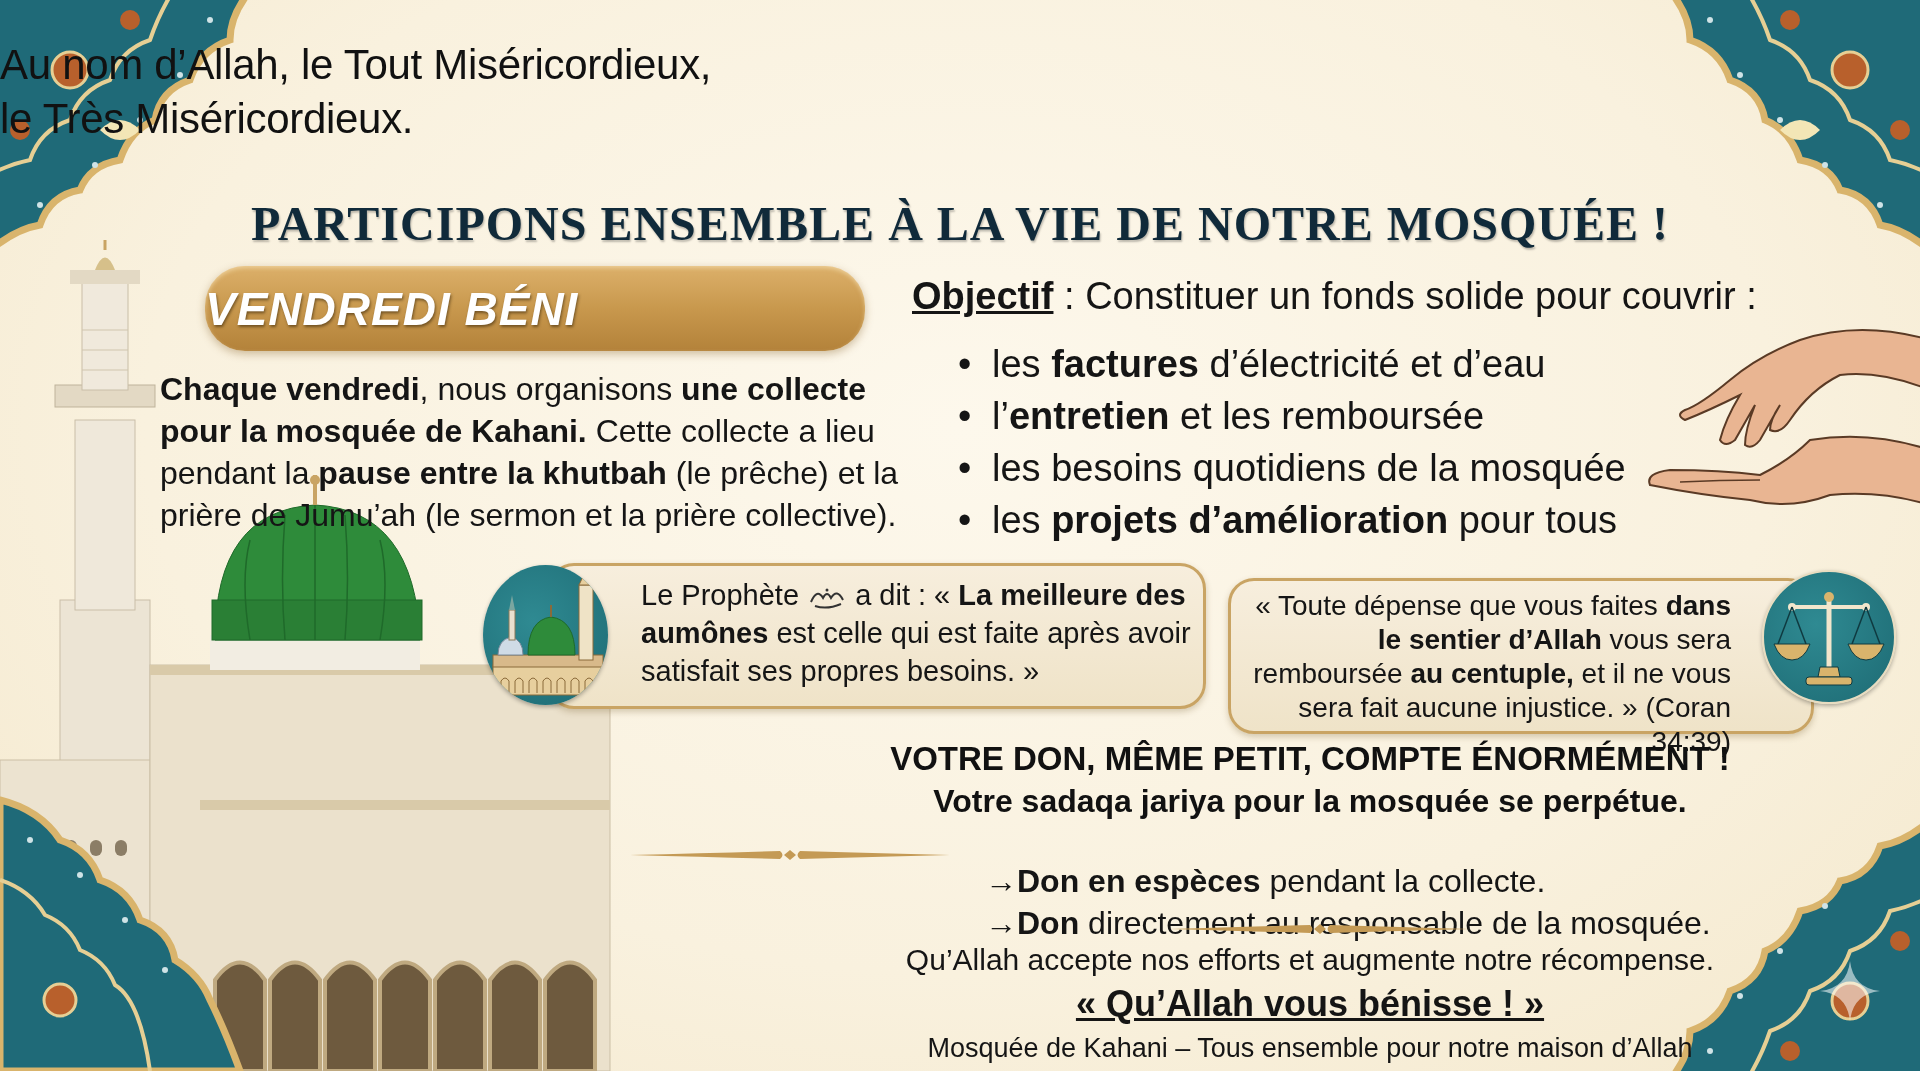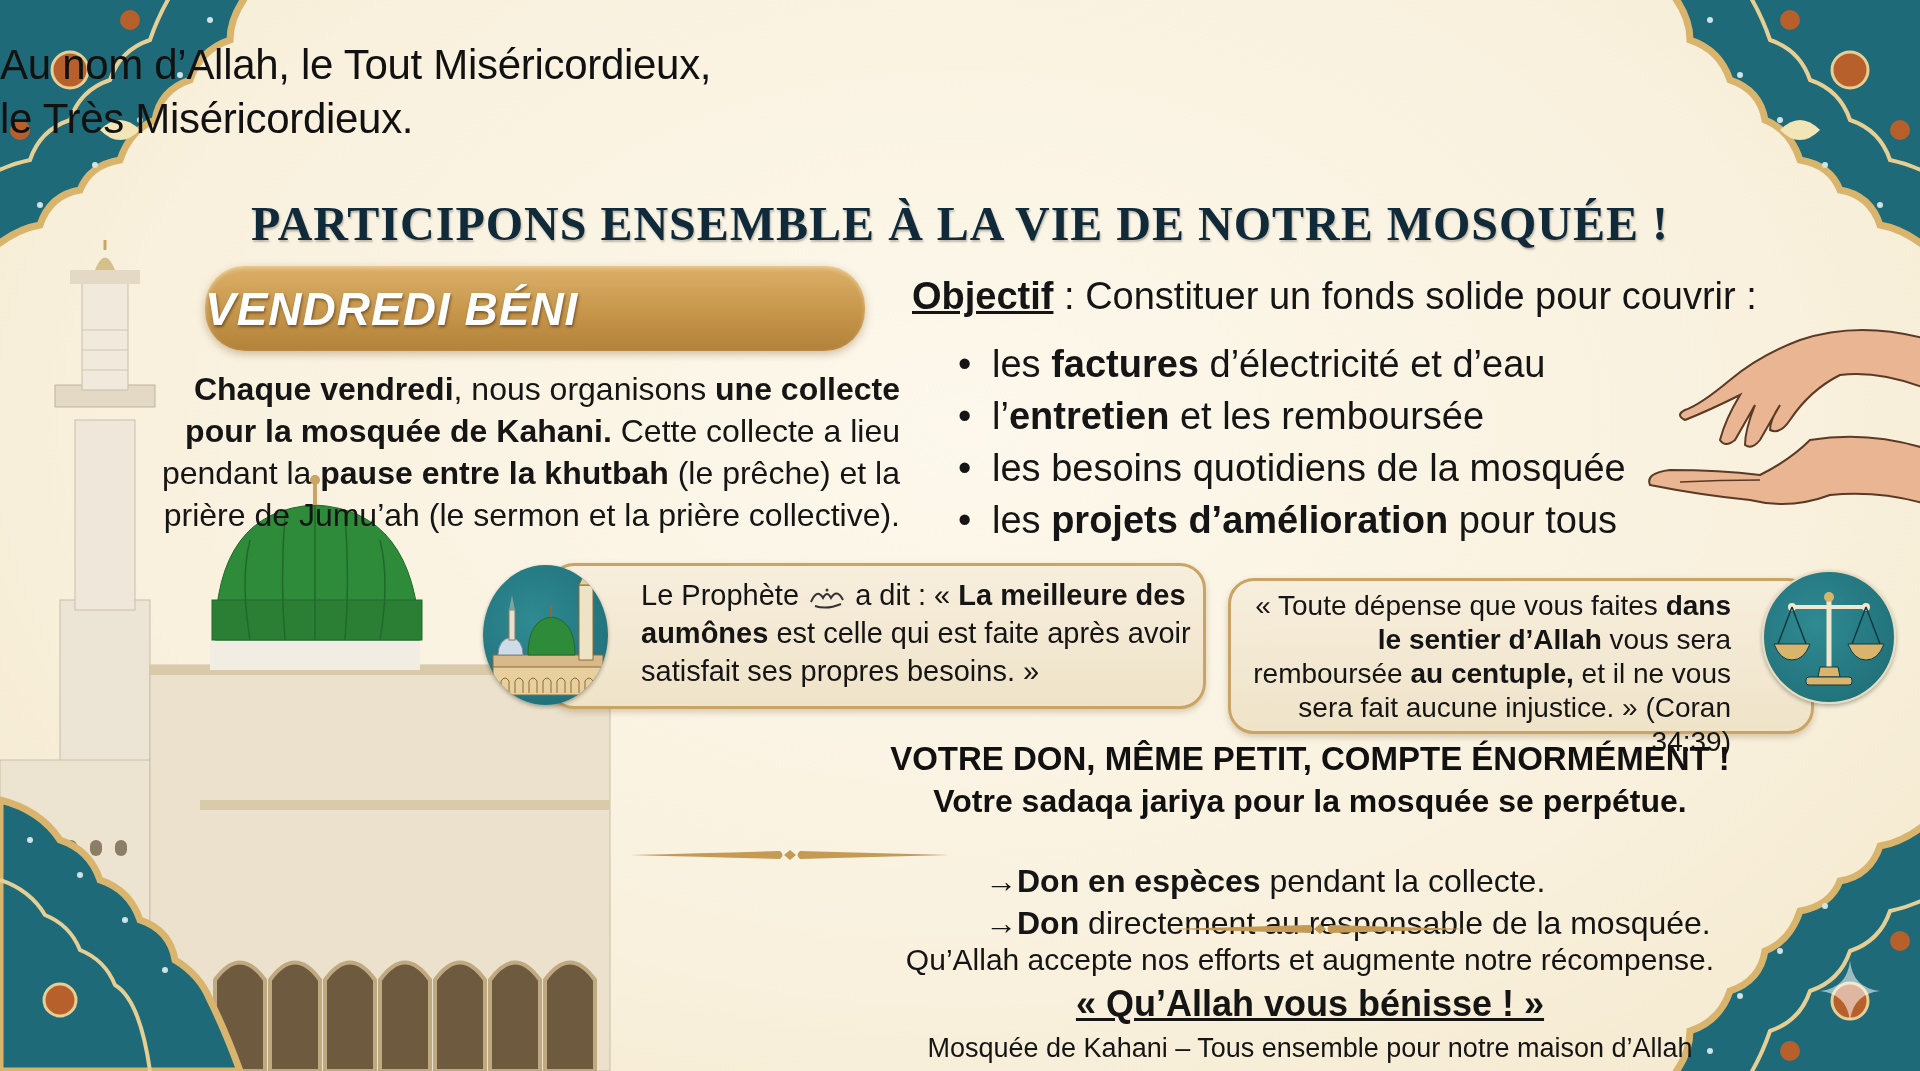--- a/index.html
+++ b/index.html
@@ -37,21 +37,21 @@
     background: linear-gradient(180deg, #dcb06a 0%, #c8984d 50%, #b3823a 100%);
     box-shadow: 0 3px 8px rgba(120,80,20,0.35), inset 0 2px 4px rgba(255,240,200,0.5);
     display:flex; align-items:center; font-style:italic;
   }
   .friday-pill span {
     color:#fff; font-weight:bold; font-size:46px; letter-spacing:1px;
     text-shadow: 1px 2px 3px rgba(60,40,10,0.6);
   }
 
   .intro {
-    left:160px; width:740px; top:368px; text-align:right;
+    left:160px; width:740px; top:368px; text-align:left;
     font-size:32px; line-height:42px; color:#151515;
   }
   .intro b { font-weight:bold; }
 
   .objective {
     left:912px; top:270px; width:900px;
     font-size:38px; line-height:52px; color:#151515;
   }
   .objective .label { font-weight:bold; text-decoration:underline; }
   .objective ul { margin:16px; padding:0 0 0 30px; list-style:none; }

